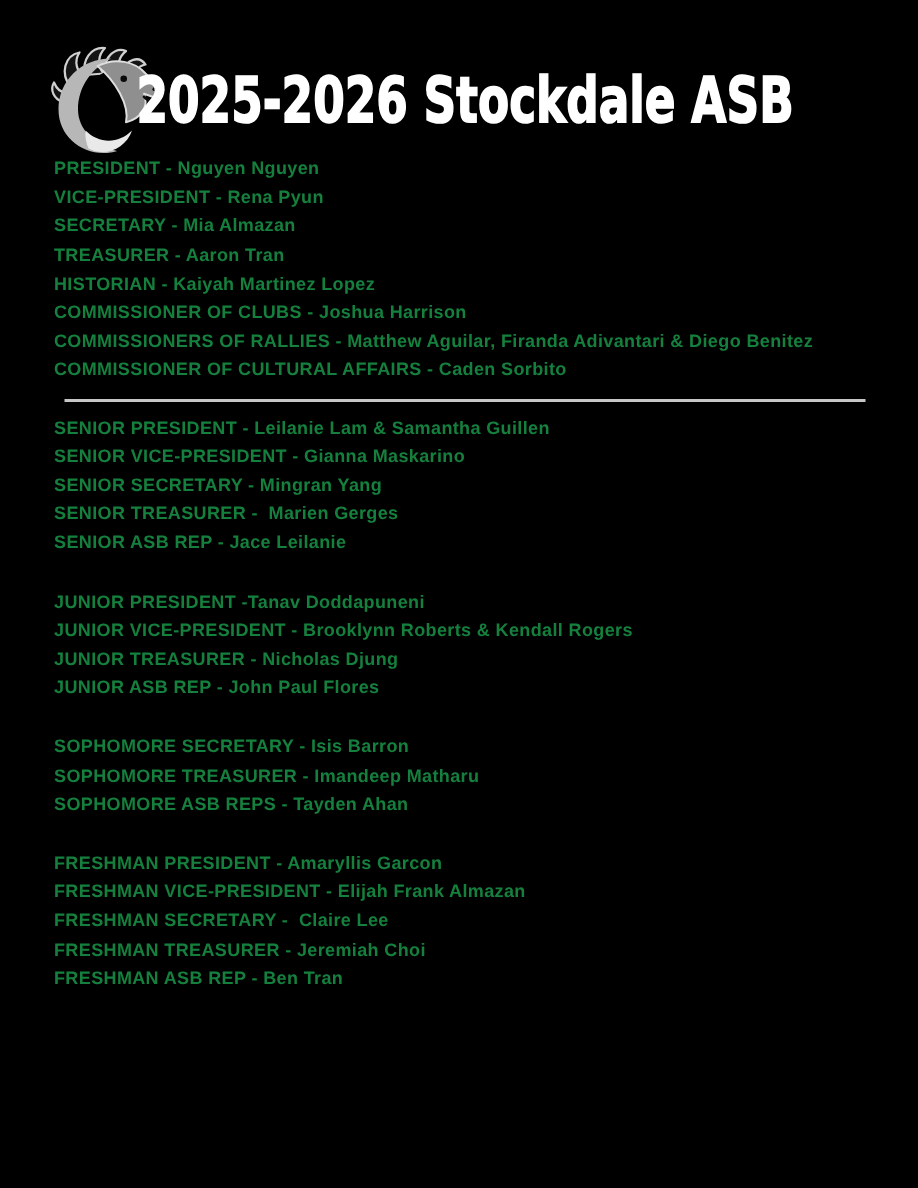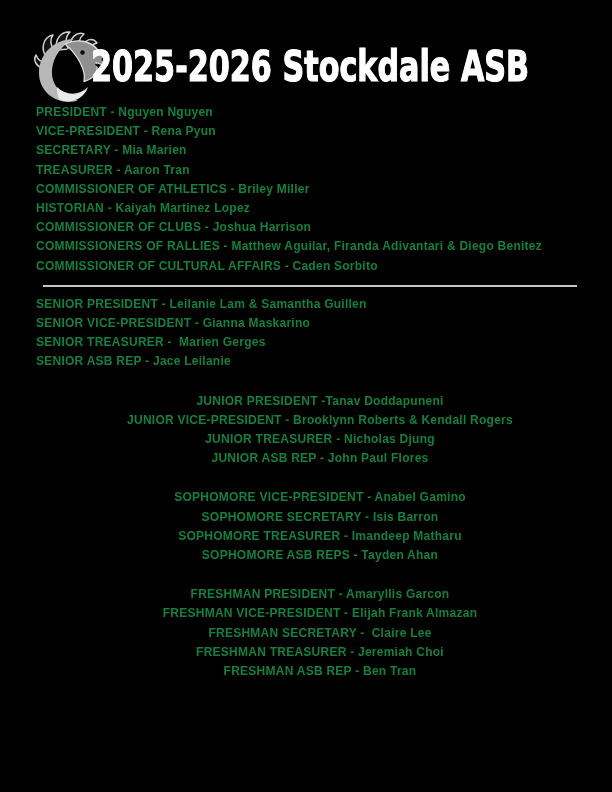--- a/index.html
+++ b/index.html
@@ -13,21 +13,21 @@
     font-family:"DejaVu Sans",sans-serif;font-weight:bold;font-size:42px;line-height:42px;
     color:#ffffff;-webkit-text-stroke:1.2px #ffffff;letter-spacing:0px;
     transform:scaleX(0.72);transform-origin:left top;z-index:2;
   }
   .roster{
     position:absolute;left:36px;top:103px;right:8px;
     color:#15803d;font-size:12px;font-weight:bold;letter-spacing:0.25px;
   }
   .entry{line-height:19.2px;white-space:pre;}
   .sec{margin:0;}
-  .sec + .sec{margin-top:20px;text-align:center;}
+  .sec + .sec{margin-top:20px;}
   .divider{height:2px;width:534px;margin:9px 0 8px 7px;background:#c6c6c6;}
 </style>
 </head>
 <body>
 
 <div class="page">
 
   <span class="logo">
     <svg viewBox="0 0 96 78" width="96" height="78" aria-hidden="true">
 
@@ -54,43 +54,42 @@
       <path d="M84.5,37.5 C81,39.5 78,39 76,36.5" fill="none" stroke="#0a0a0a" stroke-width="1.8" stroke-linecap="round"></path>
     </svg>
   </span>
 
   <h1 class="title">2025-2026 Stockdale ASB</h1>
 
   <main class="roster">
       <section class="sec">
         <div class="entry"><span>PRESIDENT</span><span> - </span><span>Nguyen Nguyen</span></div>
         <div class="entry"><span>VICE-PRESIDENT</span><span> - </span><span>Rena Pyun</span></div>
-        <div class="entry"><span>SECRETARY</span><span> - </span><span>Mia Marien</span></div>
+        <div class="entry"><span>SECRETARY</span><span> - </span><span>Mia Almazan</span></div>
         <div class="entry"><span>TREASURER</span><span> - </span><span>Aaron Tran</span></div>
-        <div class="entry"><span>COMMISSIONER OF ATHLETICS</span><span> - </span><span>Briley Miller</span></div>
         <div class="entry"><span>HISTORIAN</span><span> - </span><span>Kaiyah Martinez Lopez</span></div>
         <div class="entry"><span>COMMISSIONER OF CLUBS</span><span> - </span><span>Joshua Harrison</span></div>
         <div class="entry"><span>COMMISSIONERS OF RALLIES</span><span> - </span><span>Matthew Aguilar, Firanda Adivantari &amp; Diego Benitez</span></div>
         <div class="entry"><span>COMMISSIONER OF CULTURAL AFFAIRS</span><span> - </span><span>Caden Sorbito</span></div>
       </section>
       <div class="divider" style="background: rgb(198, 198, 198);"></div>
       <section class="sec">
         <div class="entry"><span>SENIOR PRESIDENT</span><span> - </span><span>Leilanie Lam &amp; Samantha Guillen</span></div>
         <div class="entry"><span>SENIOR VICE-PRESIDENT</span><span> - </span><span>Gianna Maskarino</span></div>
+        <div class="entry"><span>SENIOR SECRETARY</span><span> - </span><span>Mingran Yang</span></div>
         <div class="entry"><span>SENIOR TREASURER</span><span> -  </span><span>Marien Gerges</span></div>
         <div class="entry"><span>SENIOR ASB REP</span><span> - </span><span>Jace Leilanie</span></div>
       </section>
       <section class="sec">
         <div class="entry"><span>JUNIOR PRESIDENT</span><span> -</span><span>Tanav Doddapuneni</span></div>
         <div class="entry"><span>JUNIOR VICE-PRESIDENT</span><span> - </span><span>Brooklynn Roberts &amp; Kendall Rogers</span></div>
         <div class="entry"><span>JUNIOR TREASURER</span><span> - </span><span>Nicholas Djung</span></div>
         <div class="entry"><span>JUNIOR ASB REP</span><span> - </span><span>John Paul Flores</span></div>
       </section>
       <section class="sec">
-        <div class="entry"><span>SOPHOMORE VICE-PRESIDENT</span><span> - </span><span>Anabel Gamino</span></div>
         <div class="entry"><span>SOPHOMORE SECRETARY</span><span> - </span><span>Isis Barron</span></div>
         <div class="entry"><span>SOPHOMORE TREASURER</span><span> - </span><span>Imandeep Matharu</span></div>
         <div class="entry"><span>SOPHOMORE ASB REPS</span><span> - </span><span>Tayden Ahan</span></div>
       </section>
       <section class="sec">
         <div class="entry"><span>FRESHMAN PRESIDENT</span><span> - </span><span>Amaryllis Garcon</span></div>
         <div class="entry"><span>FRESHMAN VICE-PRESIDENT</span><span> - </span><span>Elijah Frank Almazan</span></div>
         <div class="entry"><span>FRESHMAN SECRETARY</span><span> -  </span><span>Claire Lee</span></div>
         <div class="entry"><span>FRESHMAN TREASURER</span><span> - </span><span>Jeremiah Choi</span></div>
         <div class="entry"><span>FRESHMAN ASB REP</span><span> - </span><span>Ben Tran</span></div>

